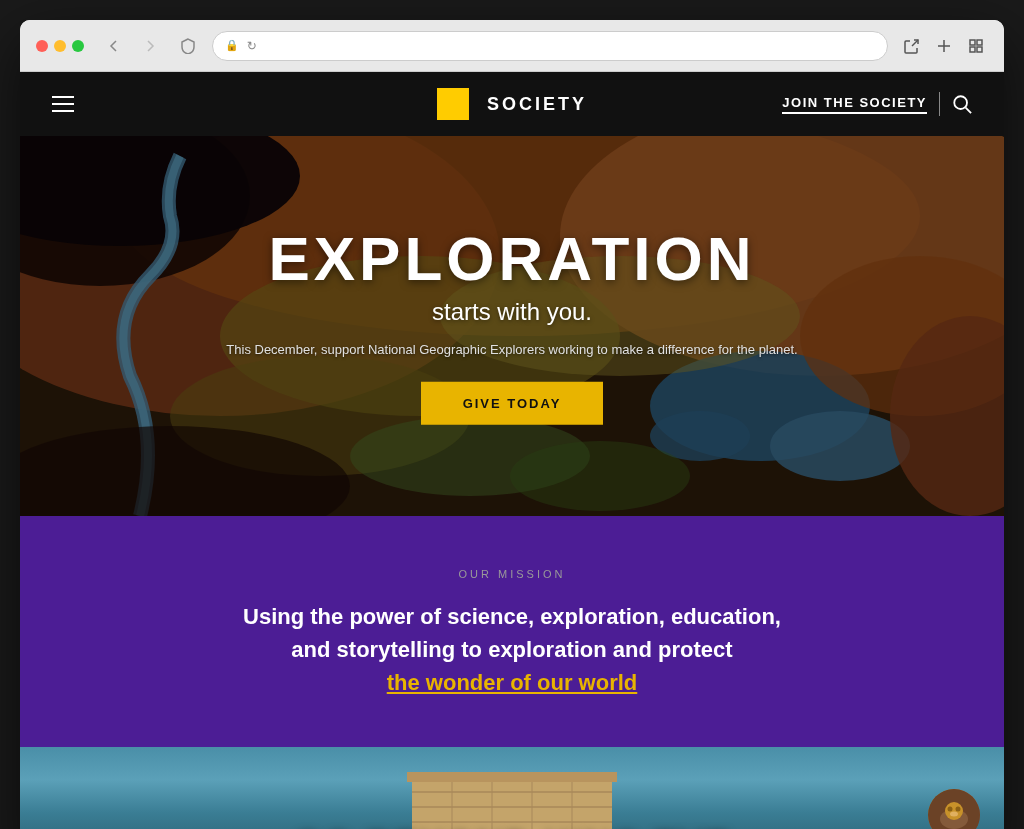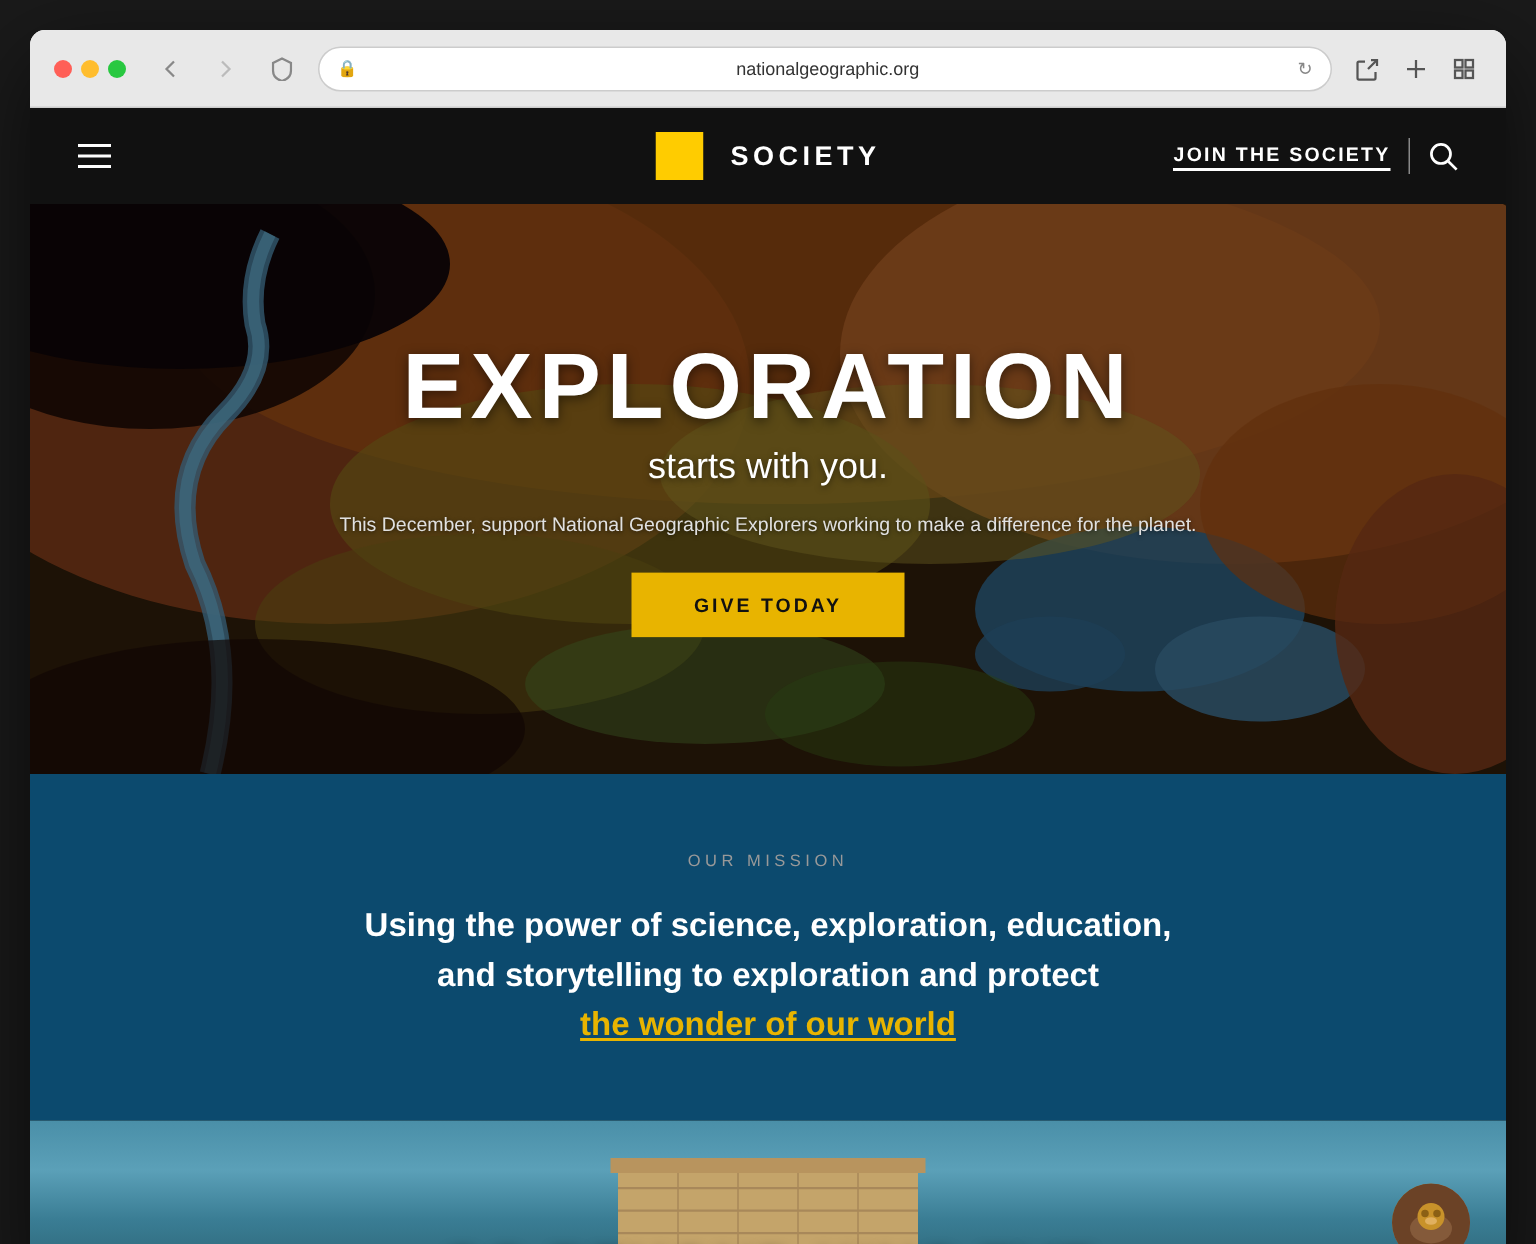--- a/index.html
+++ b/index.html
@@ -294,21 +294,21 @@
       font-weight: 800;
       letter-spacing: 2px;
       text-transform: uppercase;
       text-decoration: none;
       border: none;
       cursor: pointer;
     }
 
     
     .mission {
-      background: #0c4a6e;
+      background: #4c1d95;
       padding: 52px 32px 48px;
       text-align: center;
       color: #fff;
     }
 
     .mission-label {
       font-size: 11px;
       letter-spacing: 3px;
       text-transform: uppercase;
       color: #999;
@@ -390,21 +390,20 @@
         </svg>
       </button>
     </div>
     <div class="browser-icon-btn">
       <svg width="14" height="16" viewBox="0 0 14 16" fill="none" stroke="#888" stroke-width="1.5">
         <path d="M7 1L1 4v5c0 3.5 2.5 6 6 7 3.5-1 6-3.5 6-7V4L7 1z"></path>
       </svg>
     </div>
     <div class="address-bar">
       <span class="address-bar-lock">🔒</span>
-      <span class="address-bar-url">nationalgeographic.org</span>
       <span class="address-bar-refresh">↻</span>
     </div>
     <div class="browser-actions">
       <button class="browser-icon-btn">
         <svg width="16" height="16" viewBox="0 0 16 16" fill="none" stroke="#555" stroke-width="1.5">
           <polyline points="10,2 14,2 14,6"></polyline>
             <line x1="14" y1="2" x2="8" y2="8"></line>
           <path d="M6 3H2a1 1 0 00-1 1v10a1 1 0 001 1h10a1 1 0 001-1v-4"></path>
         </svg>
       </button>

